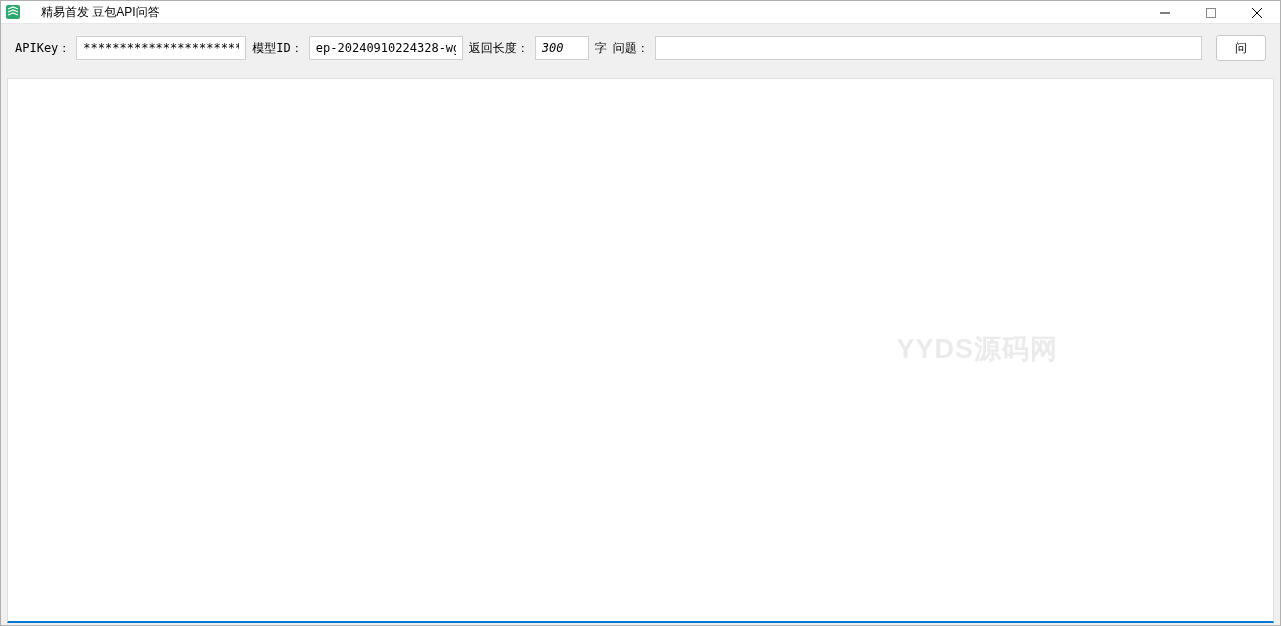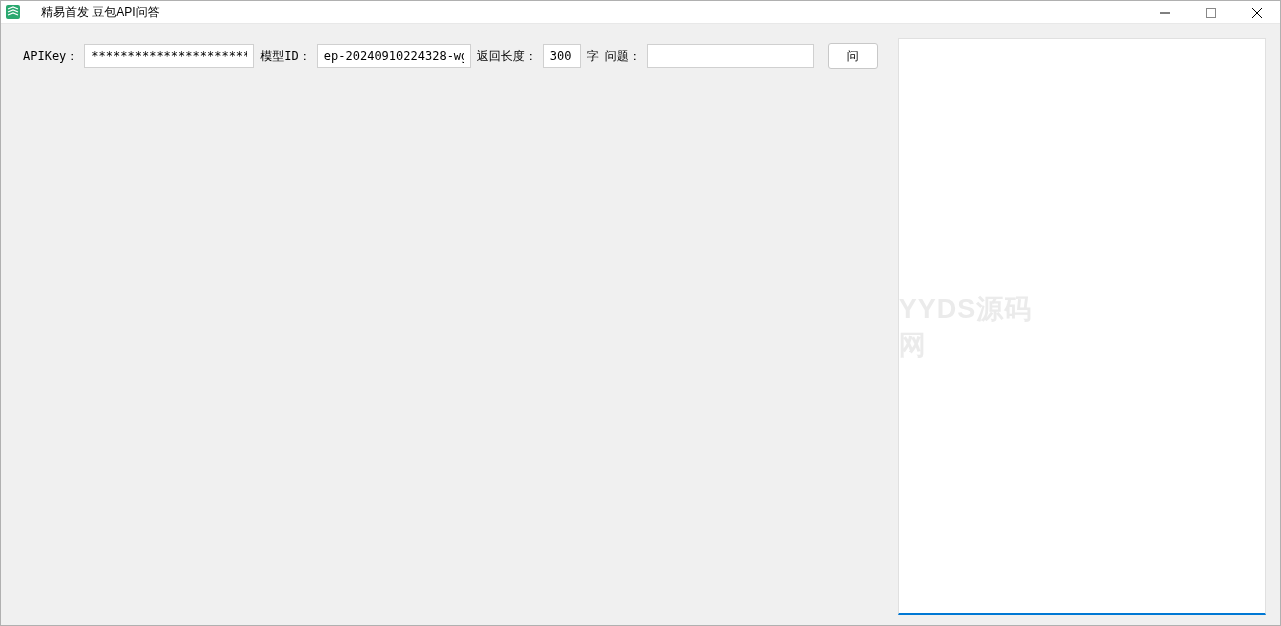--- a/index.html
+++ b/index.html
@@ -82,23 +82,22 @@
       fill: none;
     }
 
     .win-btn.maximize svg {
       stroke: #888;
     }
 
     .client-area {
       flex: 1;
       background: #f0f0f0;
-      padding: 8px;
-      display: flex;
-      flex-direction: row;
+      display: flex;
+      flex-direction: column;
     }
 
     .toolbar {
       height: 48px;
       display: flex;
       align-items: center;
       gap: 6px;
       padding: 0 14px;
     }
 
@@ -122,21 +121,22 @@
 
     .input-apikey {
       width: 170px;
     }
 
     .input-model {
       width: 154px;
     }
 
     .input-length {
-      width: 38px;
+      width: 54px;
+      font-style: italic;
     }
 
     .input-question {
       flex: 1;
     }
 
     .ask-btn {
       width: 50px;
       height: 26px;
       background: #ffffff;

